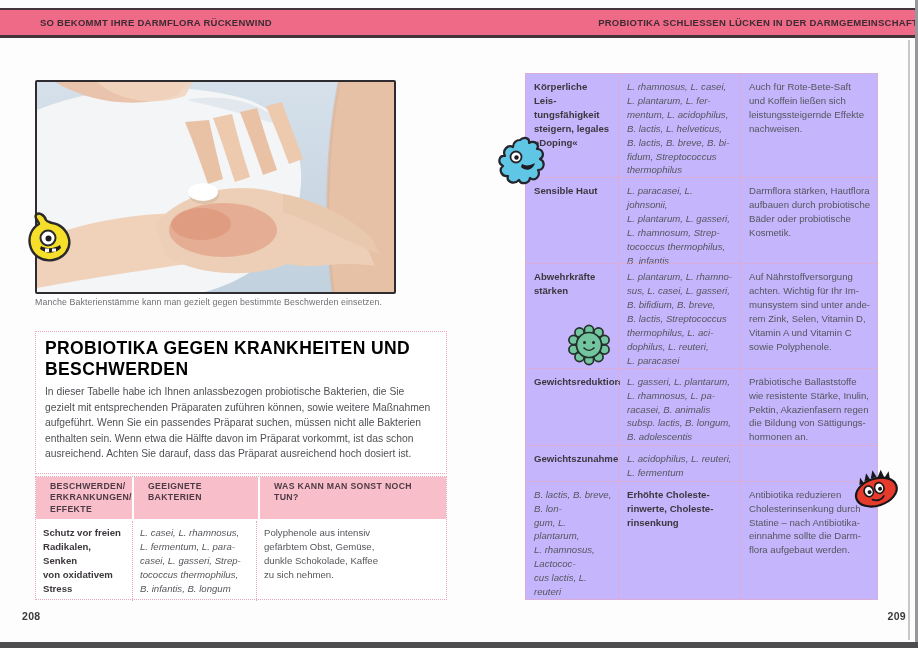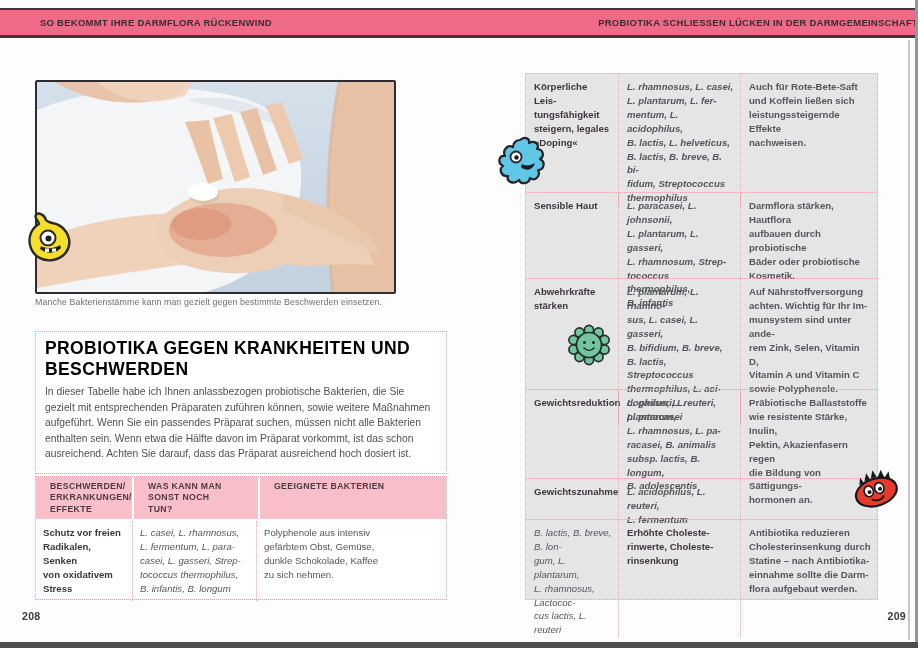--- a/index.html
+++ b/index.html
@@ -66,26 +66,26 @@
   }
   .ltable .lbody{
     display:grid;grid-template-columns:96px 124px 1fr;height:80px;margin-top:2px;
   }
   .ltable .lbody>div{padding:5px 6px 0 7px;}
   .ltable .lbody>div+div{border-left:1.5px dotted #eba7b7;}
 
   
   .rtable{
     position:absolute;left:525px;top:73px;width:353px;height:527px;box-sizing:border-box;
-    border:1.5px dotted #eba7b7;background:#e5e5e5;display:flex;flex-direction:column;
+    border:1.5px dotted #eba7b7;background:#c4b5fd;display:flex;flex-direction:column;
   }
   .rrow{display:grid;grid-template-columns:92px 122px 1fr;box-sizing:border-box;}
   .rrow+.rrow{border-top:1.5px dotted #eba7b7;}
   .rrow>div{padding:6px 6px 0 8px;box-sizing:border-box;}
-  .rrow>div+div{border-left:1.5px dotted #eba7b7;font-weight:bold;}
+  .rrow>div+div{border-left:1.5px dotted #eba7b7;}
   .r1{height:118px;} .r2{height:86px;} .r3{height:111px;}
   .r4{height:89px;}  .r5{height:41px;} .r6{flex:1;}
 
   .pagenum{
     position:absolute;top:610px;font-size:10.5px;font-weight:700;color:#3a3a3d;letter-spacing:.3px;
   }
   .pn-left{left:22px;}
   .pn-right{right:12px;}
 
   .sticker{position:absolute;}
@@ -152,23 +152,23 @@
     <h1>PROBIOTIKA GEGEN KRANKHEITEN UND
 BESCHWERDEN</h1>
     <p>In dieser Tabelle habe ich Ihnen anlassbezogen probiotische Bakterien, die Sie gezielt mit entsprechenden Präparaten zuführen können, sowie weitere Maßnahmen aufgeführt. Wenn Sie ein passendes Präparat suchen, müssen nicht alle Bakterien enthalten sein. Wenn etwa die Hälfte davon im Präparat vorkommt, ist das schon ausreichend. Achten Sie darauf, dass das Präparat ausreichend hoch dosiert ist.</p>
   </div>
 
   <div class="ltable">
     <div class="lhead">
       <div>BESCHWERDEN/
 ERKRANKUNGEN/
 EFFEKTE</div>
+      <div>GEEIGNETE BAKTERIEN</div>
       <div>WAS KANN MAN SONST NOCH
 TUN?</div>
-      <div>GEEIGNETE BAKTERIEN</div>
     </div>
     <div class="lbody">
       <div class="celltext cond">Schutz vor freien
 Radikalen, Senken
 von oxidativem
 Stress</div>
       <div class="celltext bact">L. casei, L. rhamnosus,
 L. fermentum, L. para-
 casei, L. gasseri, Strep-
 tococcus thermophilus,

